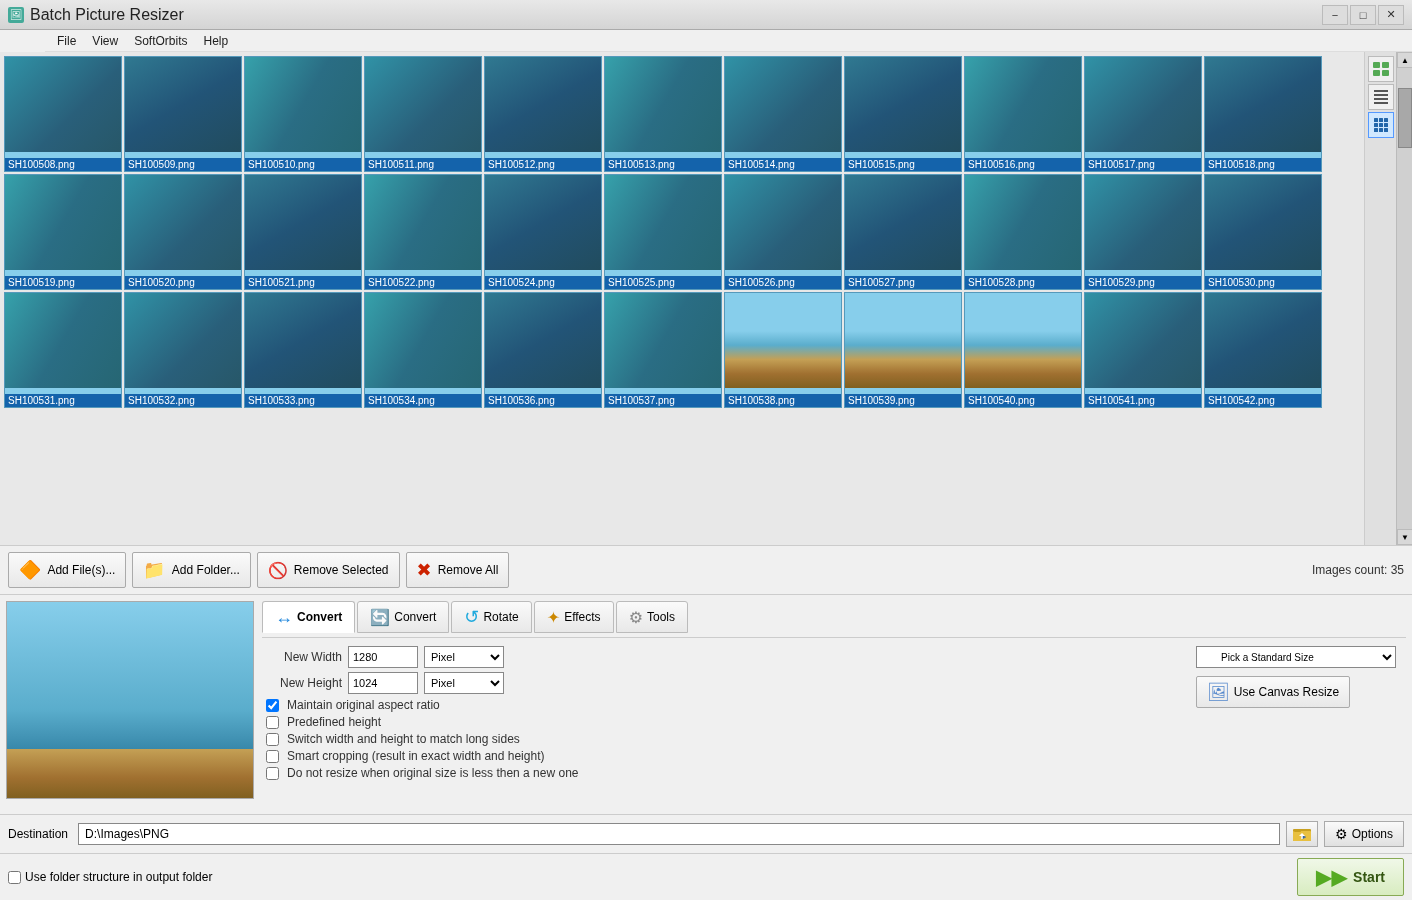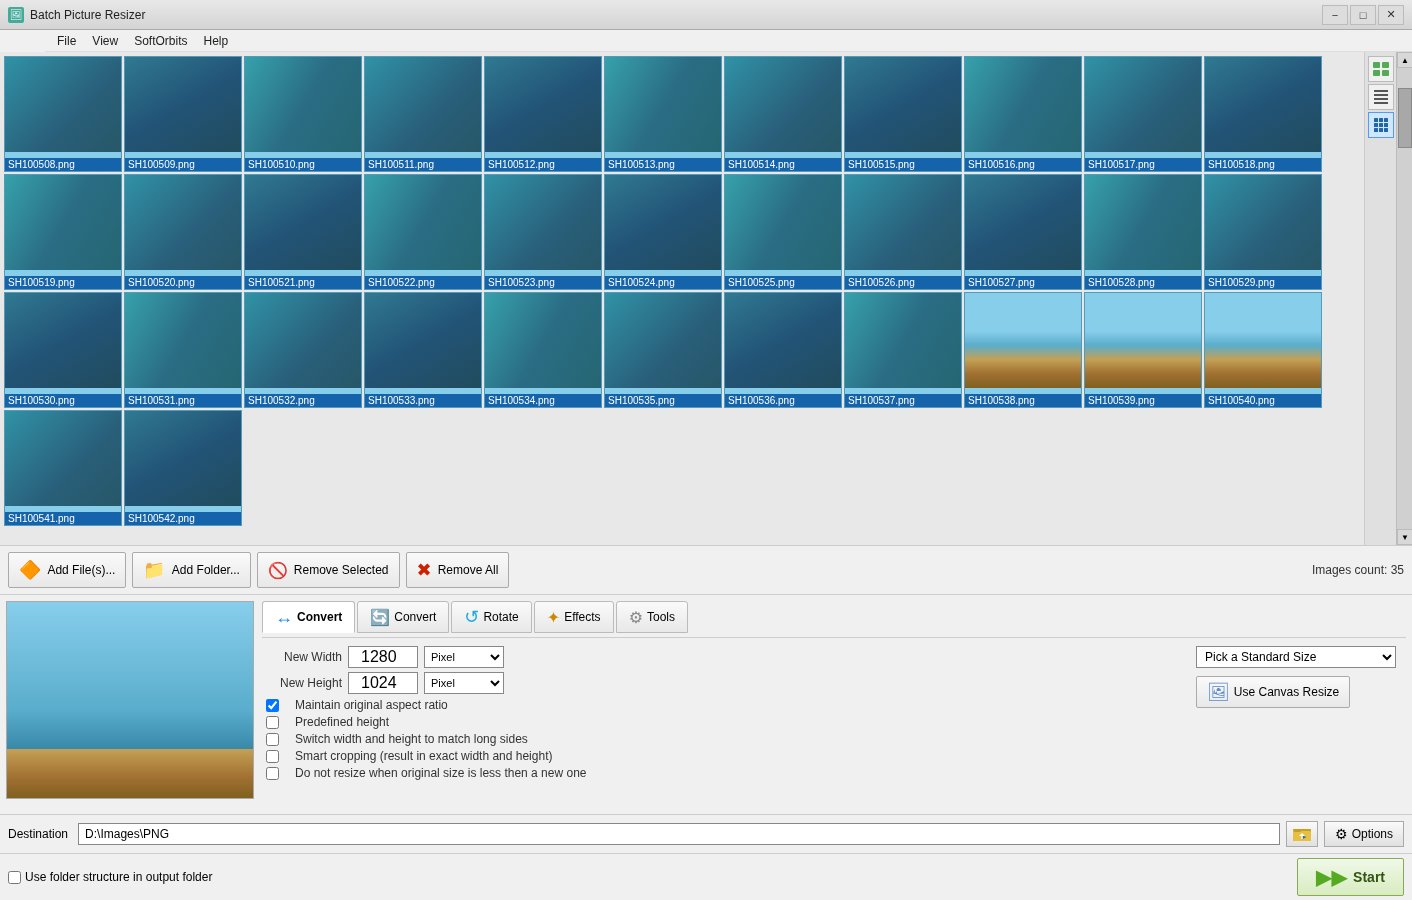--- a/index.html
+++ b/index.html
@@ -9,21 +9,21 @@
     .title-bar {
       background: linear-gradient(to bottom, #e8e8e8, #d4d4d4);
       height: 30px;
       display: flex;
       align-items: center;
       padding: 0 8px;
       border-bottom: 1px solid #aaa;
       user-select: none;
     }
     .title-bar-icon { width: 16px; height: 16px; margin-right: 6px; background: #4a9; border-radius: 2px; display: flex; align-items: center; justify-content: center; font-size: 10px; color: white; }
-    .title-bar-text { font-size: 12px; color: #222; flex: 1; }
+    .title-bar-text { font-size: 16px; color: #222; flex: 1; }
     .title-bar-controls { display: flex; gap: 2px; }
     .title-bar-btn { width: 26px; height: 20px; background: #ddd; border: 1px solid #bbb; display: flex; align-items: center; justify-content: center; cursor: pointer; font-size: 11px; color: #333; }
 
     
     .menu-bar {
       background: #f0f0f0;
       height: 22px;
       display: flex;
       align-items: center;
       padding: 0 4px;
@@ -183,50 +183,50 @@
       display: flex;
       align-items: center;
       gap: 6px;
       margin-bottom: 4px;
     }
     .field-label { width: 80px; font-size: 12px; color: #333; text-align: right; }
     .field-input {
       width: 70px;
       height: 22px;
       border: 1px solid #888;
-      padding: 1px 12px;
-      font-size: 16px;
+      padding: 1px 4px;
+      font-size: 11px;
       background: white;
     }
     .field-select {
       width: 80px;
       height: 22px;
       border: 1px solid #888;
       font-size: 11px;
       background: white;
       padding: 0 2px;
     }
 
     .checkbox-row {
       display: flex;
       align-items: center;
-      gap: 16px;
+      gap: 8px;
       margin: 3px 0;
       padding-left: 4px;
     }
     .checkbox-row input[type=checkbox] { cursor: pointer; }
     .checkbox-row label { font-size: 12px; color: #333; cursor: pointer; }
 
     .standard-size-select {
       width: 200px;
       height: 22px;
       border: 1px solid #888;
-      font-size: 12px;
+      font-size: 10px;
       background: white;
-      padding: 0 4px;
+      padding: 0 20px;
     }
 
     .canvas-resize-btn {
       display: flex;
       align-items: center;
       gap: 4px;
       padding: 4px 10px;
       background: linear-gradient(to bottom, #fafafa, #e8e8e8);
       border: 1px solid #aaa;
       cursor: pointer;
@@ -410,24 +410,20 @@
         </div>
         <div class="image-cell">
           <div style="width: 100%; height: 95px; background: linear-gradient(150deg, rgb(48, 121, 145) 0%, rgb(34, 84, 119) 50%, rgb(33, 76, 94) 100%);"></div>
           <div class="img-label">SH100521.png</div>
         </div>
         <div class="image-cell">
           <div style="width: 100%; height: 95px; background: linear-gradient(120deg, rgb(54, 161, 171) 0%, rgb(42, 109, 132) 50%, rgb(38, 102, 115) 100%);"></div>
           <div class="img-label">SH100522.png</div>
         </div>
         <div class="image-cell">
-          <div style="width: 100%; height: 95px; background: linear-gradient(135deg, rgb(48, 146, 166) 0%, rgb(41, 95, 122) 60%, rgb(39, 87, 104) 100%);"></div>
-          <div class="img-label">SH100523.png</div>
-        </div>
-        <div class="image-cell">
           <div style="width: 100%; height: 95px; background: linear-gradient(150deg, rgb(48, 121, 145) 0%, rgb(34, 84, 119) 50%, rgb(33, 76, 94) 100%);"></div>
           <div class="img-label">SH100524.png</div>
         </div>
         <div class="image-cell">
           <div style="width: 100%; height: 95px; background: linear-gradient(120deg, rgb(54, 161, 171) 0%, rgb(42, 109, 132) 50%, rgb(38, 102, 115) 100%);"></div>
           <div class="img-label">SH100525.png</div>
         </div>
         <div class="image-cell">
           <div style="width: 100%; height: 95px; background: linear-gradient(135deg, rgb(48, 146, 166) 0%, rgb(41, 95, 122) 60%, rgb(39, 87, 104) 100%);"></div>
           <div class="img-label">SH100526.png</div>
@@ -456,24 +452,20 @@
           <div style="width: 100%; height: 95px; background: linear-gradient(135deg, rgb(48, 146, 166) 0%, rgb(41, 95, 122) 60%, rgb(39, 87, 104) 100%);"></div>
           <div class="img-label">SH100532.png</div>
         </div>
         <div class="image-cell">
           <div style="width: 100%; height: 95px; background: linear-gradient(150deg, rgb(48, 121, 145) 0%, rgb(34, 84, 119) 50%, rgb(33, 76, 94) 100%);"></div>
           <div class="img-label">SH100533.png</div>
         </div>
         <div class="image-cell">
           <div style="width: 100%; height: 95px; background: linear-gradient(120deg, rgb(54, 161, 171) 0%, rgb(42, 109, 132) 50%, rgb(38, 102, 115) 100%);"></div>
           <div class="img-label">SH100534.png</div>
-        </div>
-        <div class="image-cell">
-          <div style="width: 100%; height: 95px; background: linear-gradient(135deg, rgb(48, 146, 166) 0%, rgb(41, 95, 122) 60%, rgb(39, 87, 104) 100%);"></div>
-          <div class="img-label">SH100535.png</div>
         </div>
         <div class="image-cell">
           <div style="width: 100%; height: 95px; background: linear-gradient(150deg, rgb(48, 121, 145) 0%, rgb(34, 84, 119) 50%, rgb(33, 76, 94) 100%);"></div>
           <div class="img-label">SH100536.png</div>
         </div>
         <div class="image-cell">
           <div style="width: 100%; height: 95px; background: linear-gradient(120deg, rgb(54, 161, 171) 0%, rgb(42, 109, 132) 50%, rgb(38, 102, 115) 100%);"></div>
           <div class="img-label">SH100537.png</div>
         </div>
         <div class="image-cell">

